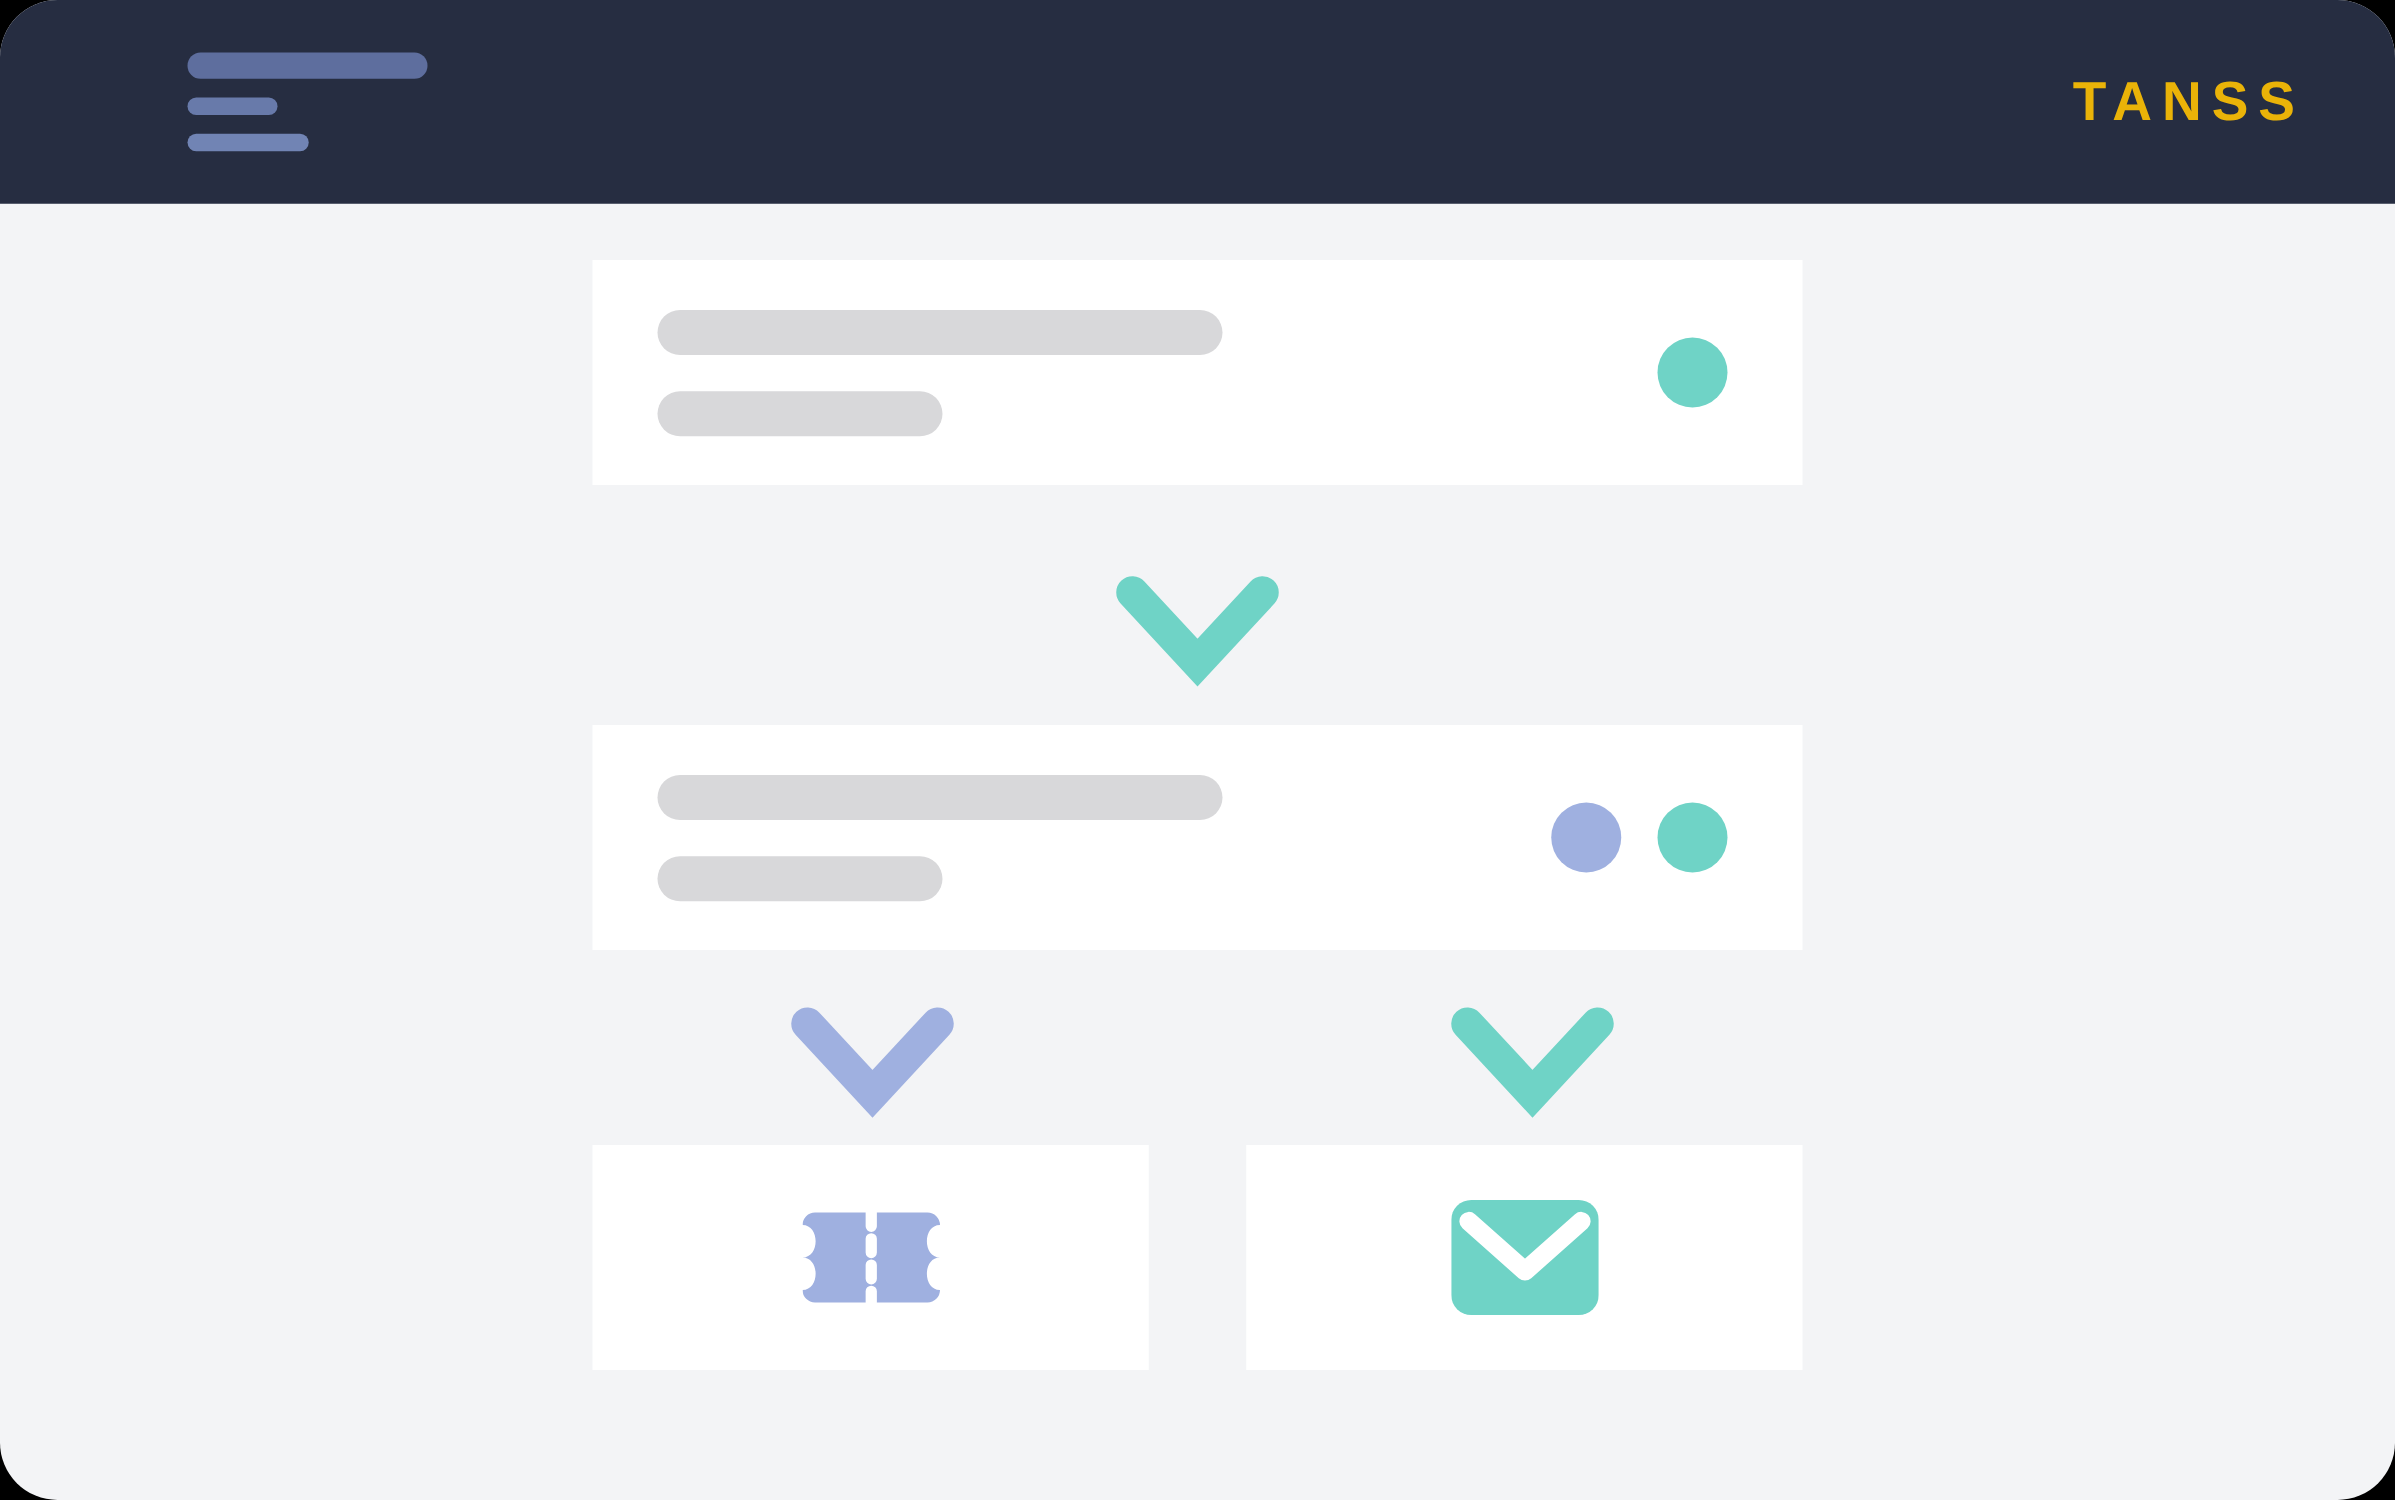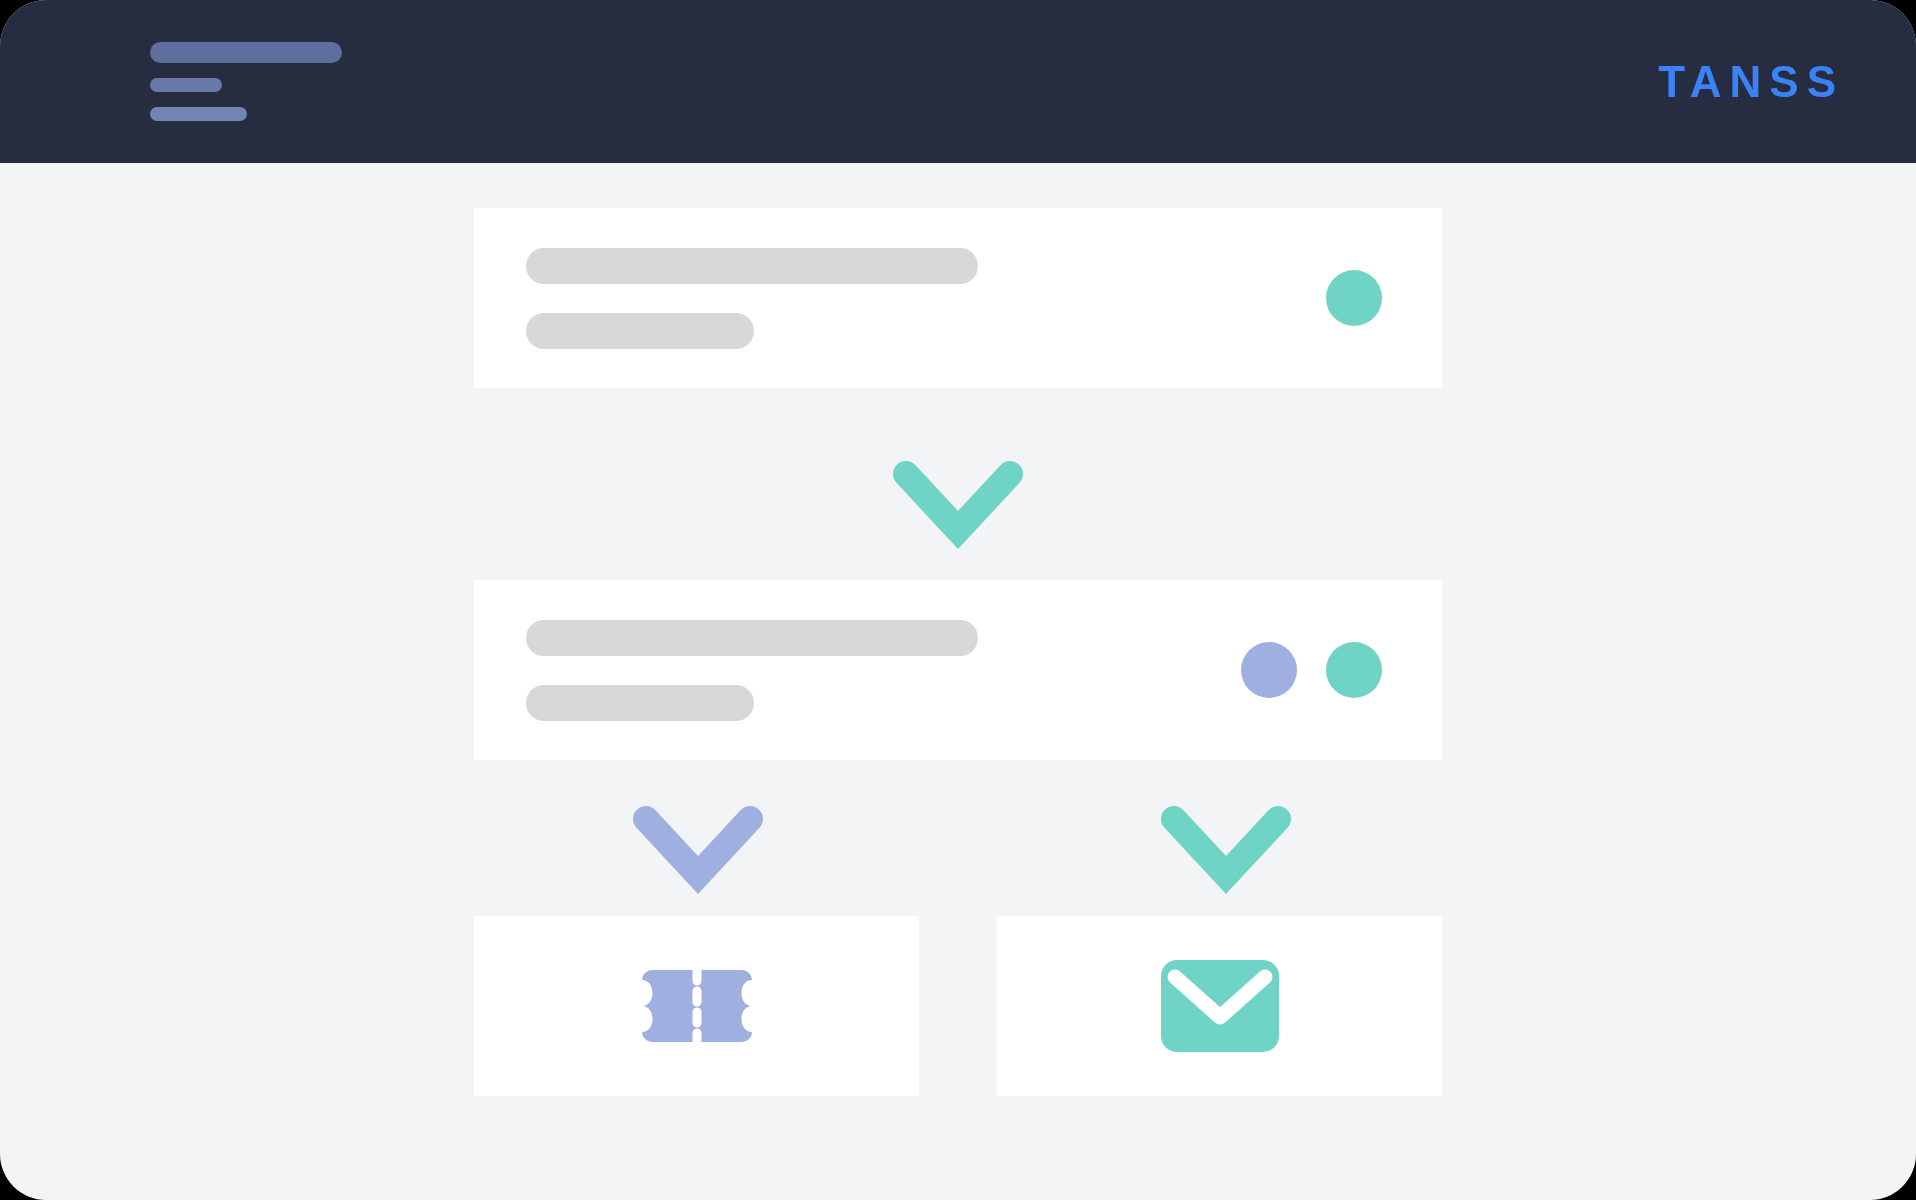--- a/index.html
+++ b/index.html
@@ -42,21 +42,21 @@
   }
   .ph-bar {
     background:#5E6E9E;
     border-radius:999px;
   }
   .ph-bar.lg { width:192px; height:21px; }
   .ph-bar.sm { width:72px;  height:14px; background:#687AAA; }
   .ph-bar.md { width:97px;  height:14px; background:#7184B4; }
 
   #brand-logo {
-    color:#3b82f6;
+    color:#eab308;
     font-size:44px;
     font-weight:bold;
     letter-spacing:8px;
     line-height:1;
     padding-right:14px;
   }
 
   
   #flow-canvas {
     position:absolute;

